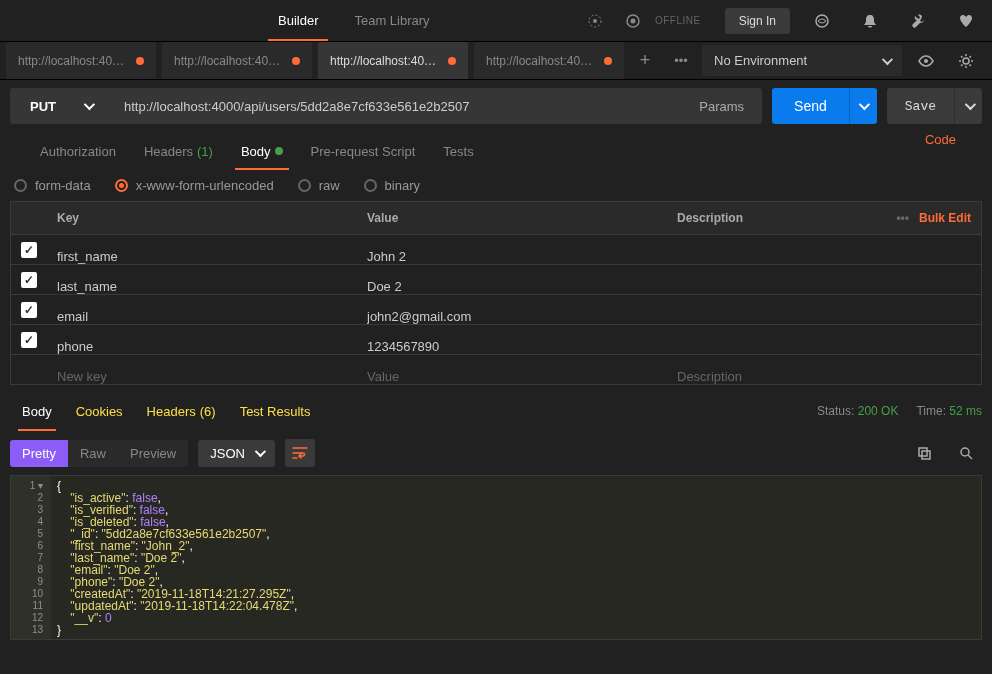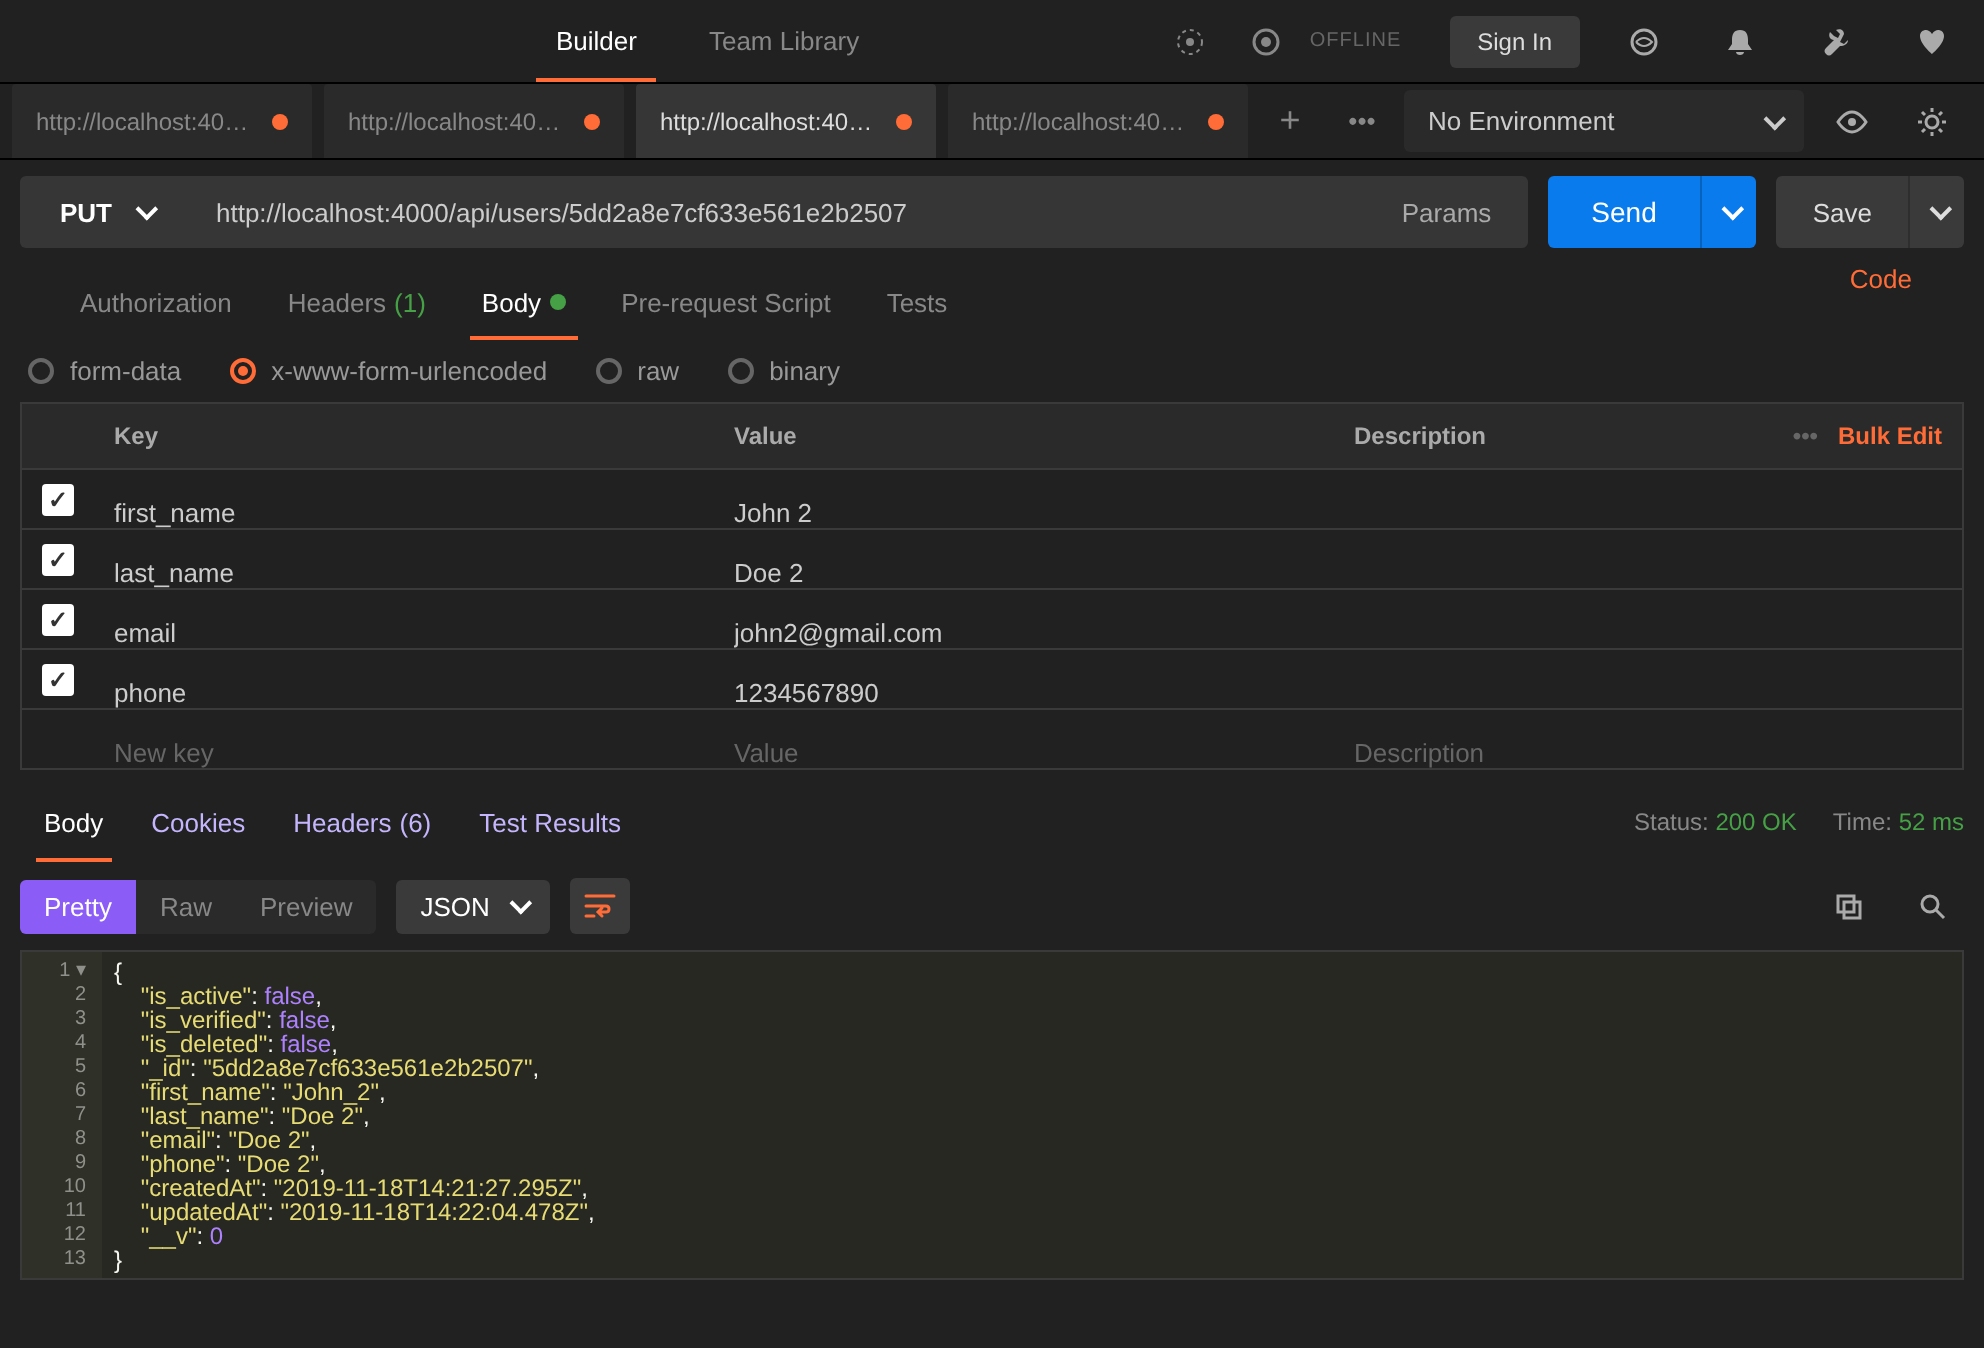--- a/index.html
+++ b/index.html
@@ -23,28 +23,28 @@
 .req-tab.active { background: #363636; color: #ddd; }
 .req-tab-text { white-space: nowrap; overflow: hidden; text-overflow: ellipsis; flex: 1; }
 .dot { width: 8px; height: 8px; border-radius: 50%; background: #ff6c37; margin-left: 8px; flex-shrink: 0; }
 .req-tab-add { width: 32px; display: flex; align-items: center; justify-content: center; color: #888; cursor: pointer; font-size: 18px; }
 .req-tab-more { width: 32px; display: flex; align-items: center; justify-content: center; color: #888; cursor: pointer; }
 .env-group { margin-left: auto; display: flex; align-items: center; gap: 8px; padding-right: 10px; }
 .env-select { background: #2a2a2a; color: #ccc; padding: 8px 12px; border-radius: 3px; display: flex; align-items: center; justify-content: space-between; width: 200px; cursor: pointer; }
 
 
 .urlbar { height: 52px; display: flex; align-items: stretch; padding: 8px 10px; gap: 0; }
-.method-select { background: #363636; color: #fff; display: flex; align-items: center; padding: 0 20px; gap: 12px; border-radius: 3px 0 0 3px; cursor: pointer; font-weight: 600; font-size: 13px; }
+.method-select { background: #363636; color: #fff; display: flex; align-items: center; padding: 0 20px; gap: 28px; border-radius: 3px 0 0 3px; cursor: pointer; font-weight: 600; font-size: 13px; }
 .url-input { flex: 1; background: #363636; border: none; color: #ccc; padding: 0 12px; font-size: 13px; outline: none; }
 .params-btn { background: #363636; color: #aaa; padding: 12px 18px; display: flex; align-items: center; border-radius: 0 3px 3px 0; cursor: pointer; }
 .send-group { display: flex; margin-left: 10px; }
 .send-btn { background: #097bed; color: #fff; padding: 0 22px; display: flex; align-items: center; border-radius: 3px 0 0 3px; cursor: pointer; font-size: 14px; }
 .send-caret { background: #097bed; color: #fff; width: 28px; display: flex; align-items: center; justify-content: center; border-radius: 0 3px 3px 0; cursor: pointer; border-left: 1px solid rgba(0,0,0,0.2); }
 .save-group { display: flex; margin-left: 10px; }
-.save-btn { background: #3a3a3a; color: #ddd; padding: 0 18px; display: flex; align-items: center; border-radius: 3px 0 0 3px; cursor: pointer; }
+.save-btn { background: #3a3a3a; color: #ddd; padding: 0 18px; display: flex; align-items: center; border-radius: 3px 0 0 3px; cursor: pointer; font-family: Liberation Mono, monospace; }
 .save-caret { background: #3a3a3a; color: #ddd; width: 28px; display: flex; align-items: center; justify-content: center; border-radius: 0 3px 3px 0; cursor: pointer; border-left: 1px solid rgba(0,0,0,0.2); }
 
 
 .subtabs { height: 38px; display: flex; align-items: flex-start; padding: 0 26px; position: relative; }
 .subtab { padding: 0 14px; height: 100%; display: flex; align-items: center; color: #888; cursor: pointer; position: relative; gap: 4px; }
 .subtab.active { color: #fff; }
 .subtab.active::after { content: ""; position: absolute; bottom: 0; left: 8px; right: 8px; height: 2px; background: #ff6c37; }
 .subtab .count { color: #46a046; }
 .subtab .green-dot { width: 8px; height: 8px; border-radius: 50%; background: #46a046; }
 .code-link { margin-left: auto; color: #ff6c37; cursor: pointer; padding-right: 10px; }
@@ -65,21 +65,21 @@
 .ptable-key { width: 310px; padding: 0 10px; }
 .ptable-value { width: 310px; padding: 0 10px; }
 .ptable-desc { flex: 1; padding: 0 10px; }
 .ptable-actions { display: flex; align-items: center; gap: 10px; padding-right: 10px; }
 .bulk-edit { color: #ff6c37; cursor: pointer; font-size: 12px; }
 .ptable input { background: transparent; border: none; color: #ccc; width: 100%; outline: none; font-size: 13px; margin-top: 14px; }
 .ptable input::placeholder { color: #666; }
 
 
 .resp-tabs { display: flex; align-items: center; height: 40px; padding: 0 10px; margin-top: 6px; }
-.resp-tab { padding: 0 12px; height: 100%; display: flex; align-items: center; color: #c4b5fd; cursor: pointer; position: relative; gap: 4px; }
+.resp-tab { padding: 0 12px; height: 100%; display: flex; align-items: center; color: #fde047; cursor: pointer; position: relative; gap: 4px; }
 .resp-tab.active { color: #fff; }
 .resp-tab.active::after { content: ""; position: absolute; bottom: 0; left: 8px; right: 8px; height: 2px; background: #ff6c37; }
 .resp-status { margin-left: auto; display: flex; gap: 18px; font-size: 12px; }
 .resp-status .label { color: #888; }
 .resp-status .val { color: #46a046; }
 
 
 .viewer-controls { display: flex; align-items: center; padding: 8px 10px; gap: 10px; }
 .viewer-mode-group { display: flex; background: #2a2a2a; border-radius: 3px; overflow: hidden; }
 .viewer-mode { padding: 6px 12px; color: #888; cursor: pointer; }

